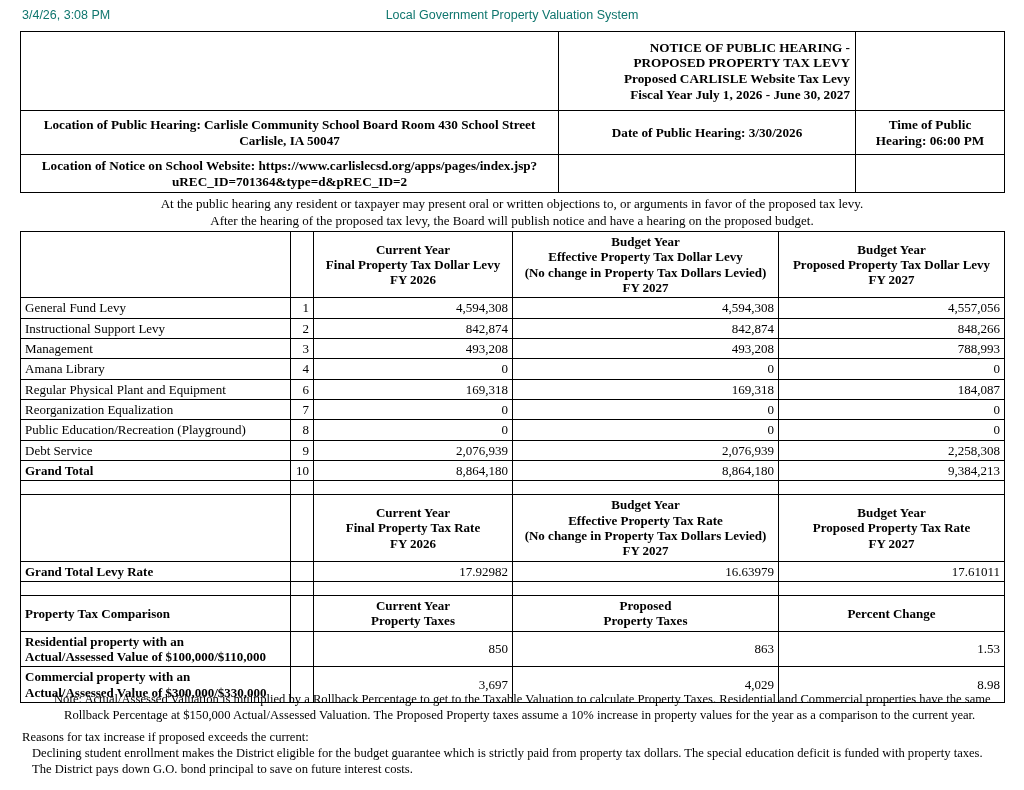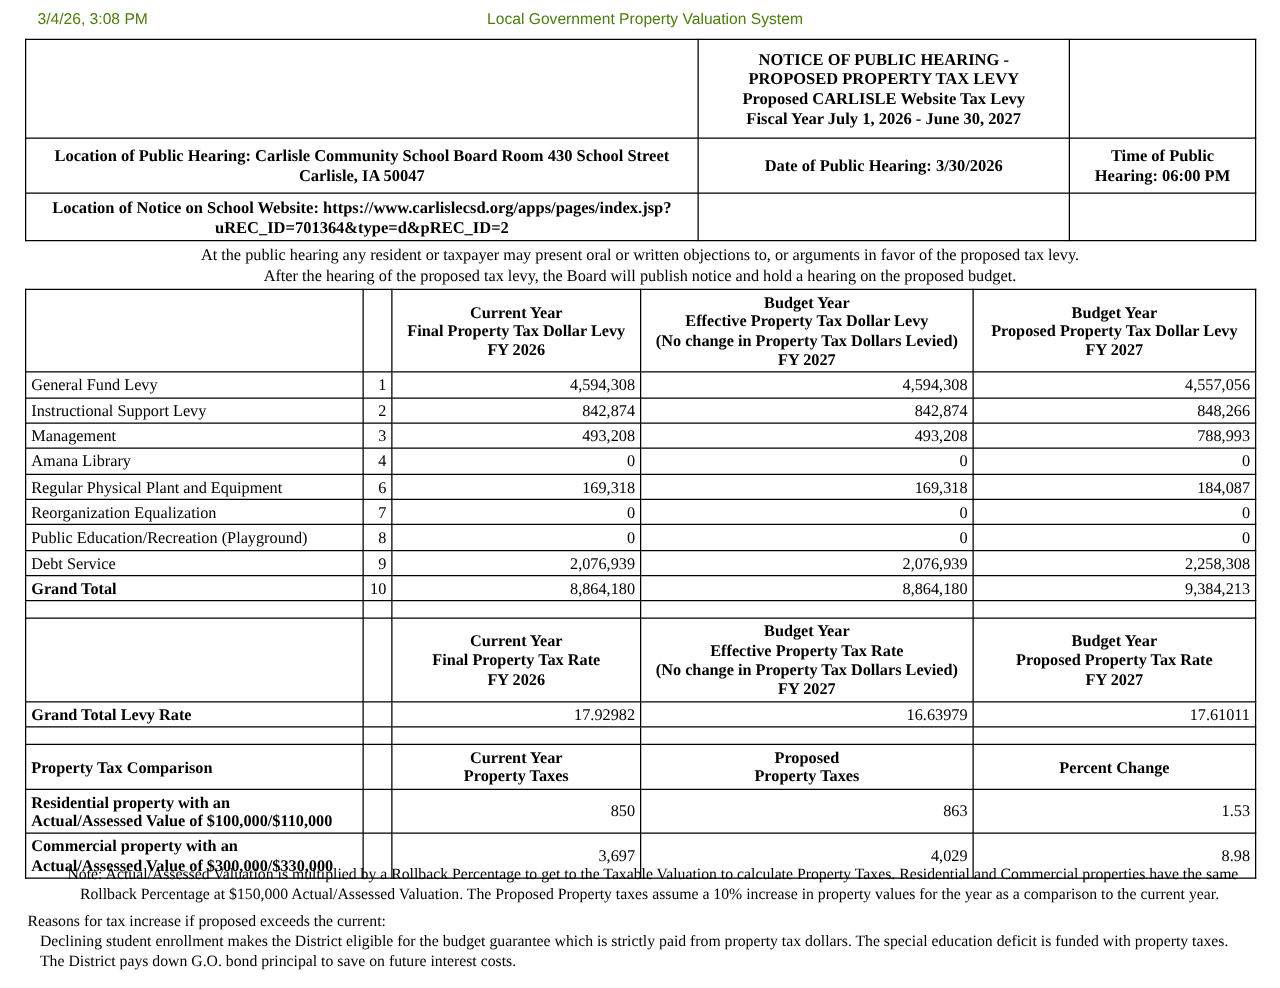--- a/index.html
+++ b/index.html
@@ -14,25 +14,25 @@
   #page {
     position: relative;
     width: 1024px;
     height: 790px;
     background: #fff;
   }
 
   
   .print-header {
     position: absolute;
-    top: 8px; left: 8px; right: 0;
+    top: 8px; left: 0; right: 0;
     height: 20px;
     font-family: "Liberation Sans", "DejaVu Sans", sans-serif;
     font-size: 12.5px;
-    color: #4d7c0f;
+    color: #0f766e;
   }
   .print-header .ph-left {
     position: absolute; left: 22px; top: 0;
   }
   .print-header .ph-center {
     position: absolute; left: 0; right: 0; top: 0;
     text-align: center;
   }
 
   
@@ -48,21 +48,21 @@
     padding: 2px 4px;
     vertical-align: middle;
     font-size: 13.2px;
     line-height: 1.18;
   }
 
   
   #notice-table { position: absolute; top: 31px; left: 20px; width: 984px; }
   #notice-table td { padding: 3px 5px; }
   .nt-title {
-    text-align: center;
+    text-align: right;
     font-weight: bold;
     font-size: 13.4px;
     line-height: 1.32;
   }
   .nt-blank { }
   .nt-loc {
     text-align: center;
     font-weight: bold;
     font-size: 14.2px;
     line-height: 1.3;
@@ -175,21 +175,21 @@
           <div>uREC_ID=701364&amp;type=d&amp;pREC_ID=2</div>
         </td>
         <td class="nt-blank"></td>
         <td class="nt-blank"></td>
       </tr>
     </tbody>
   </table>
 
   <div id="hearing-note">
     <div>At the public hearing any resident or taxpayer may present oral or written objections to, or arguments in favor of the proposed tax levy.</div>
-    <div>After the hearing of the proposed tax levy, the Board will publish notice and hold a hearing on the proposed budget.</div>
+    <div>After the hearing of the proposed tax levy, the Board will publish notice and have a hearing on the proposed budget.</div>
   </div>
 
   <table class="grid" id="levy-table">
     <colgroup>
       <col style="width:270px">
       <col style="width:23px">
       <col style="width:199px">
       <col style="width:266px">
       <col style="width:226px">
     </colgroup>

